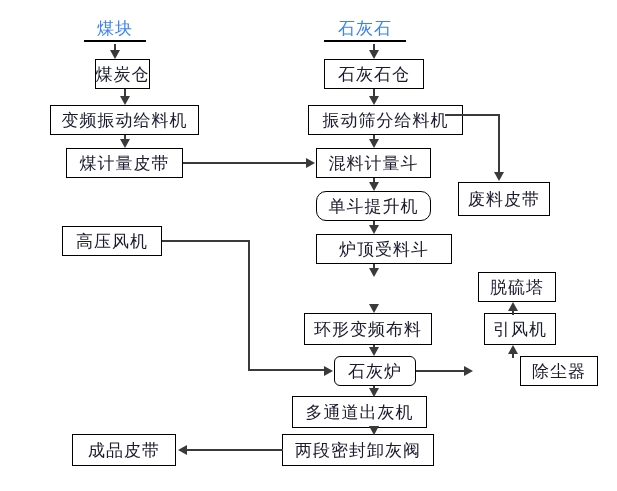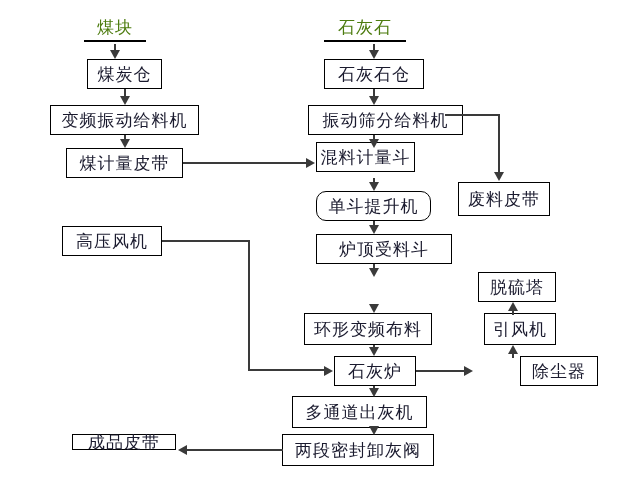--- a/index.html
+++ b/index.html
@@ -31,30 +31,30 @@
     align-items: center;
     justify-content: center;
     letter-spacing: 1px;
     white-space: nowrap;
     font-family: "DejaVu Sans", "Liberation Sans", sans-serif;
   }
   
   .heading {
     position: absolute;
     box-sizing: border-box;
-    color: #4d7c0f;
+    color: #3b82f6;
     font-size: 17px;
     line-height: 1;
     display: flex;
     align-items: center;
     justify-content: center;
     letter-spacing: 1px;
     white-space: nowrap;
     border-bottom: 2px solid #000000;
-    font-family: Liberation Mono, monospace;
+    font-family: Liberation Serif, serif;
   }
   
   .seg {
     position: absolute;
     background: #3a3a3a;
   }
   .seg.h { height: 2px; }
   .seg.v { width: 2px; }
 
   .arrow {
@@ -89,66 +89,66 @@
 <div id="canvas">
 
   <div class="heading" style="left:84px; top:16px; width:62px; height:26px;">
     <span>煤块</span>
   </div>
 
   <div class="heading" style="left:324px; top:16px; width:82px; height:26px;">
     <span>石灰石</span>
   </div>
 
-  <div class="node" style="left:87px; top:59px; width:75px; height:30px;">
+  <div class="node" style="left:95px; top:59px; width:55px; height:30px;">
     <span>煤炭仓</span>
   </div>
 
   <div class="node" style="left:50px; top:105px; width:149px; height:30px;">
     <span>变频振动给料机</span>
   </div>
 
   <div class="node" style="left:66px; top:148px; width:117px; height:30px;">
     <span>煤计量皮带</span>
   </div>
 
   <div class="node" style="left:62px; top:226px; width:100px; height:30px;">
     <span>高压风机</span>
   </div>
 
-  <div class="node" style="left:72px; top:434px; width:104px; height:16px;">
+  <div class="node" style="left:72px; top:434px; width:104px; height:32px;">
     <span>成品皮带</span>
   </div>
 
   <div class="node" style="left:324px; top:59px; width:100px; height:30px;justify-content:center;">
     <span>石灰石仓</span>
   </div>
 
   <div class="node" style="left:308px; top:105px; width:155px; height:30px;">
     <span>振动筛分给料机</span>
   </div>
 
-  <div class="node" style="left:316px; top:142px; width:99px; height:30px;">
+  <div class="node" style="left:316px; top:148px; width:115px; height:30px;">
     <span>混料计量斗</span>
   </div>
 
   <div class="node" style="left:316px; top:191px; width:115px; height:30px;border-radius:10px;">
     <span>单斗提升机</span>
   </div>
 
   <div class="node" style="left:316px; top:234px; width:136px; height:30px;">
     <span>炉顶受料斗</span>
   </div>
 
 
   <div class="node" style="left:304px; top:313px; width:128px; height:32px;">
     <span>环形变频布料</span>
   </div>
 
-  <div class="node" style="left:334px; top:356px; width:82px; height:30px;">
+  <div class="node" style="left:334px; top:356px; width:82px; height:30px;border-radius:6px;">
     <span>石灰炉</span>
   </div>
 
   <div class="node" style="left:292px; top:396px; width:135px; height:32px;">
     <span>多通道出灰机</span>
   </div>
 
   <div class="node" style="left:282px; top:434px; width:152px; height:32px;">
     <span>两段密封卸灰阀</span>
   </div>

